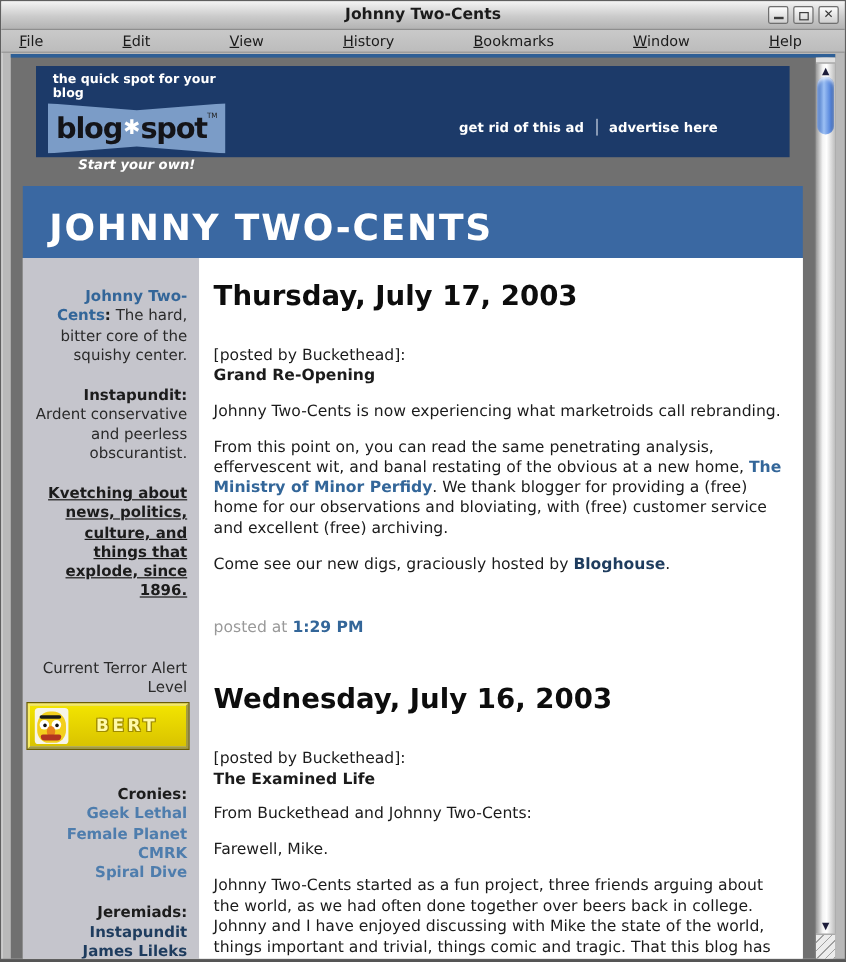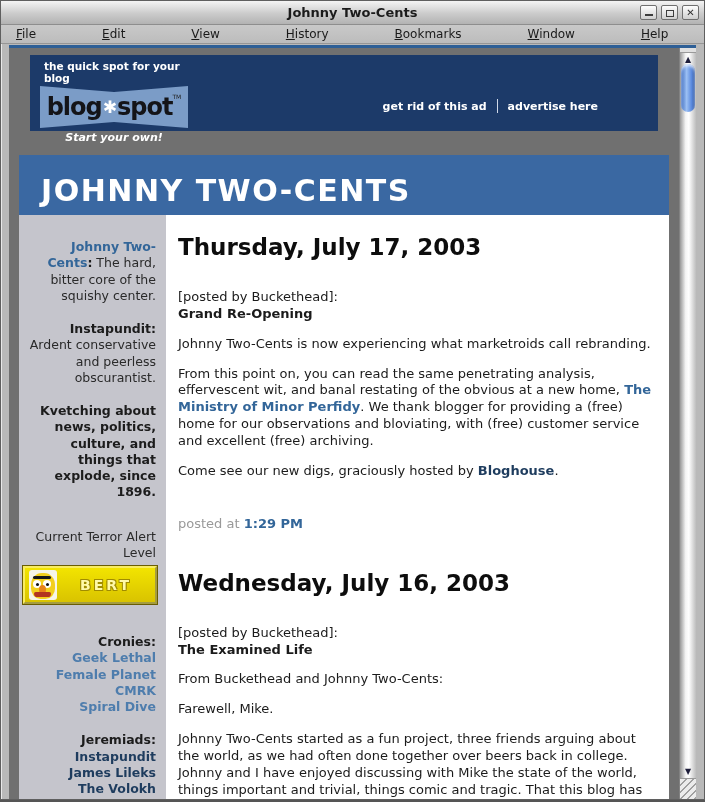--- a/index.html
+++ b/index.html
@@ -57,21 +57,21 @@
   
   .sidebar { width:147px; flex:0 0 147px; background:#c5c5cc; padding:24px 10px 0 8px;
              text-align:right; font-size:12.5px; line-height:1.3; color:#2a2a2a; }
   .sidebar a { text-decoration:none; font-weight:bold; display:inline; }
   .sb-block { margin-bottom:17px; }
   .sb-bold { font-weight:bold; color:#1c1c1c; }
   .link-bright { color:#336699; }
   .link-light  { color:#4e7dad; }
   .link-visited{ color:#1e3c5e; }
   .sb-links a { display:block; }
-  .motto { margin-bottom:28px; }
+  .motto { margin-bottom:48px;text-decoration:underline; }
   .terror-label { font-weight:normal; }
 
   .bert { margin:5px 0 30px -4px; width:134px; height:38px;
           background:linear-gradient(#f2e400,#d9c300); border:2px outset #f8ec60;
           outline:1px solid #6a5d00; display:flex; align-items:center; }
   .bert-face { position:relative; width:28px; height:30px; margin-left:4px; background:#f7f5e8;
                border-radius:3px; overflow:hidden; }
   .bert-head { position:absolute; left:2px; right:2px; top:3px; bottom:1px; background:#f3cf1d; border-radius:45% 45% 40% 40%; }
   .bert-brow { position:absolute; left:4px; top:6px; width:18px; height:3px; background:#181818; border-radius:2px; }
   .bert-eye  { position:absolute; top:10px; width:8px; height:8px; background:#fff; border-radius:50%; }

